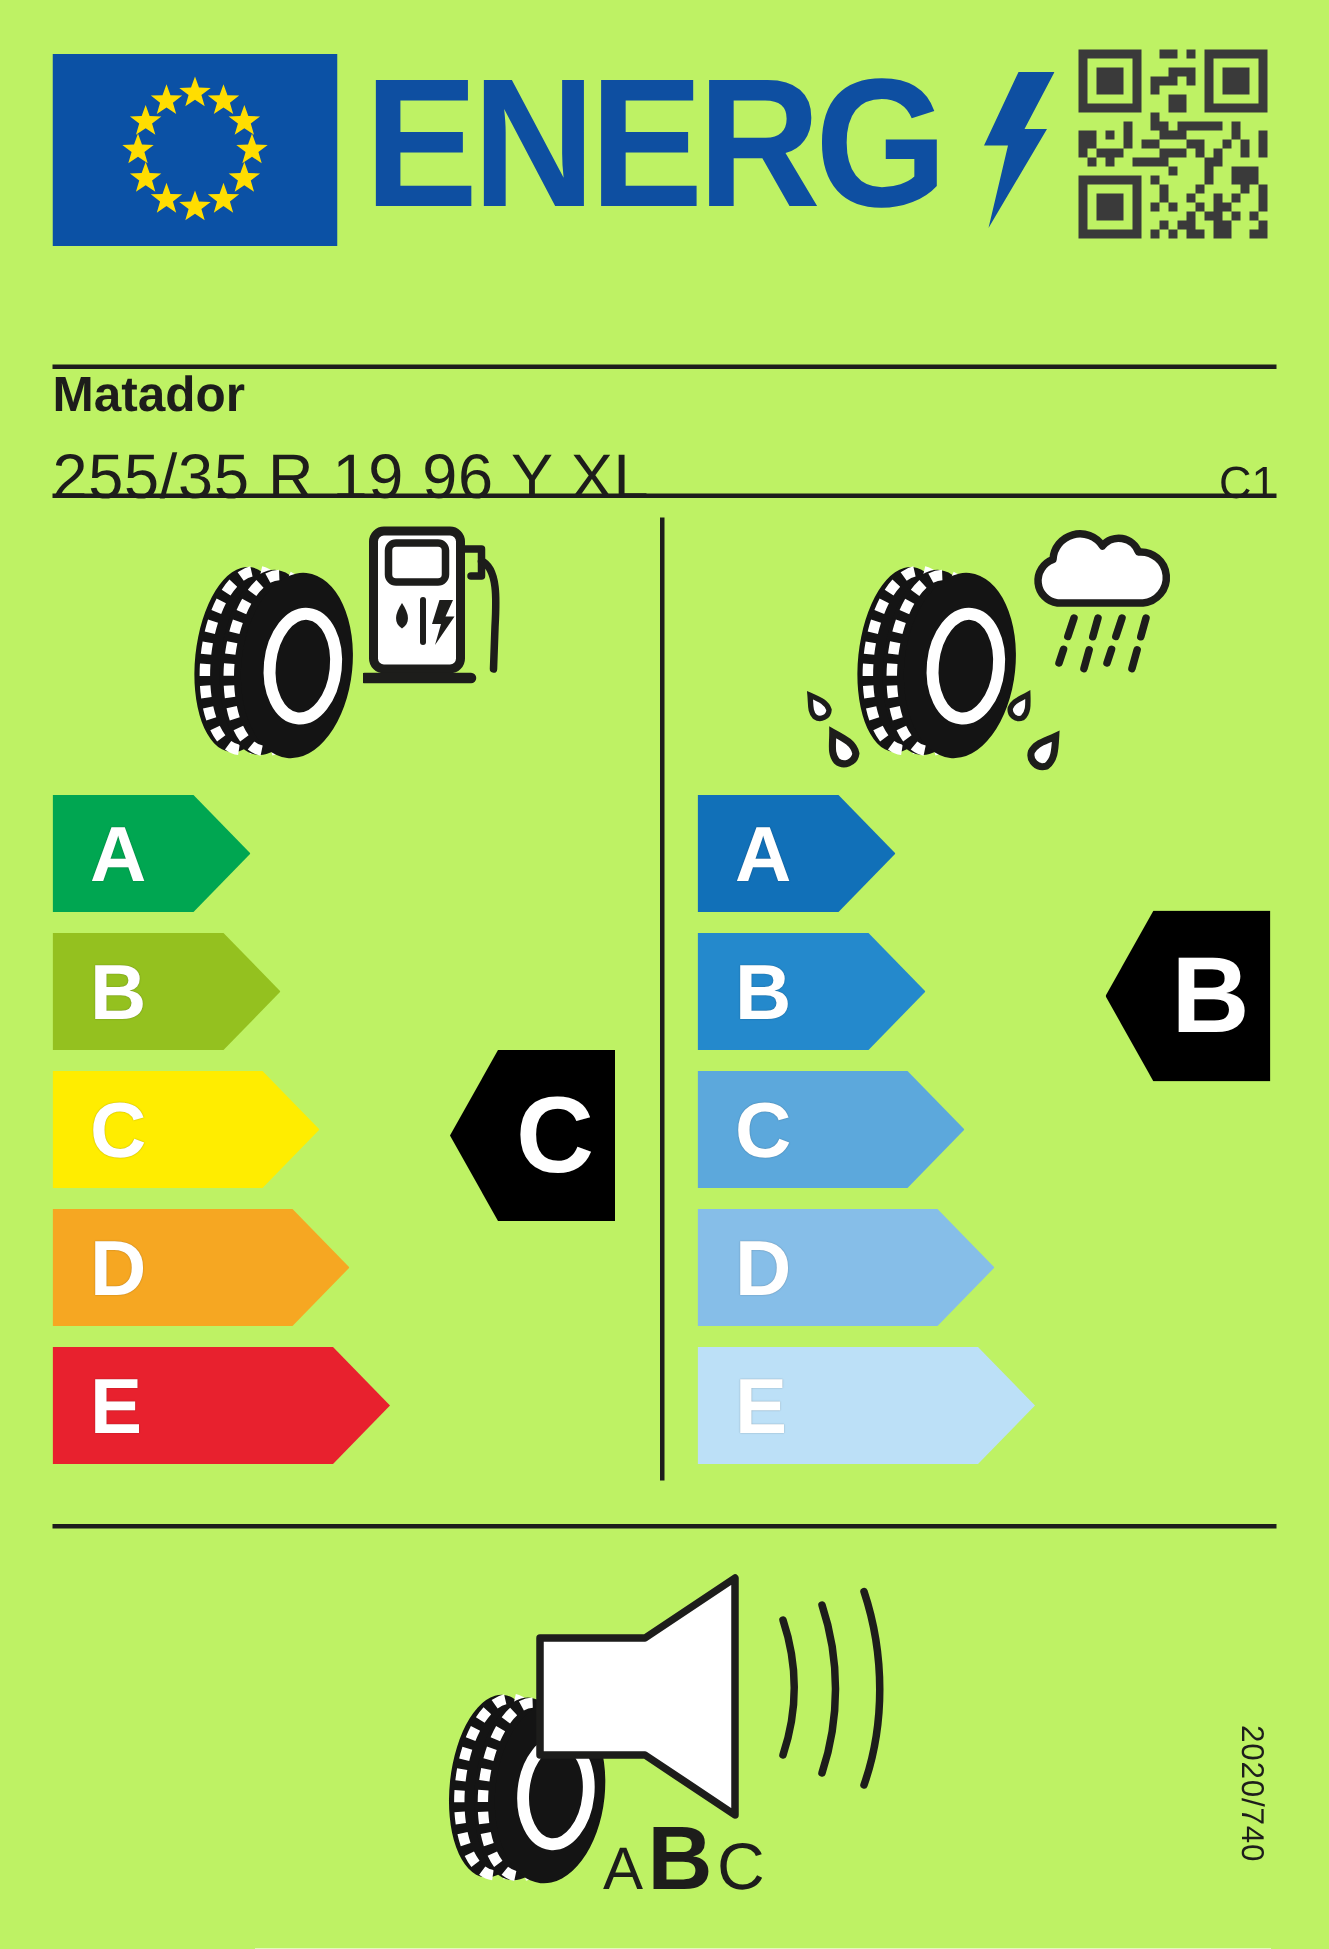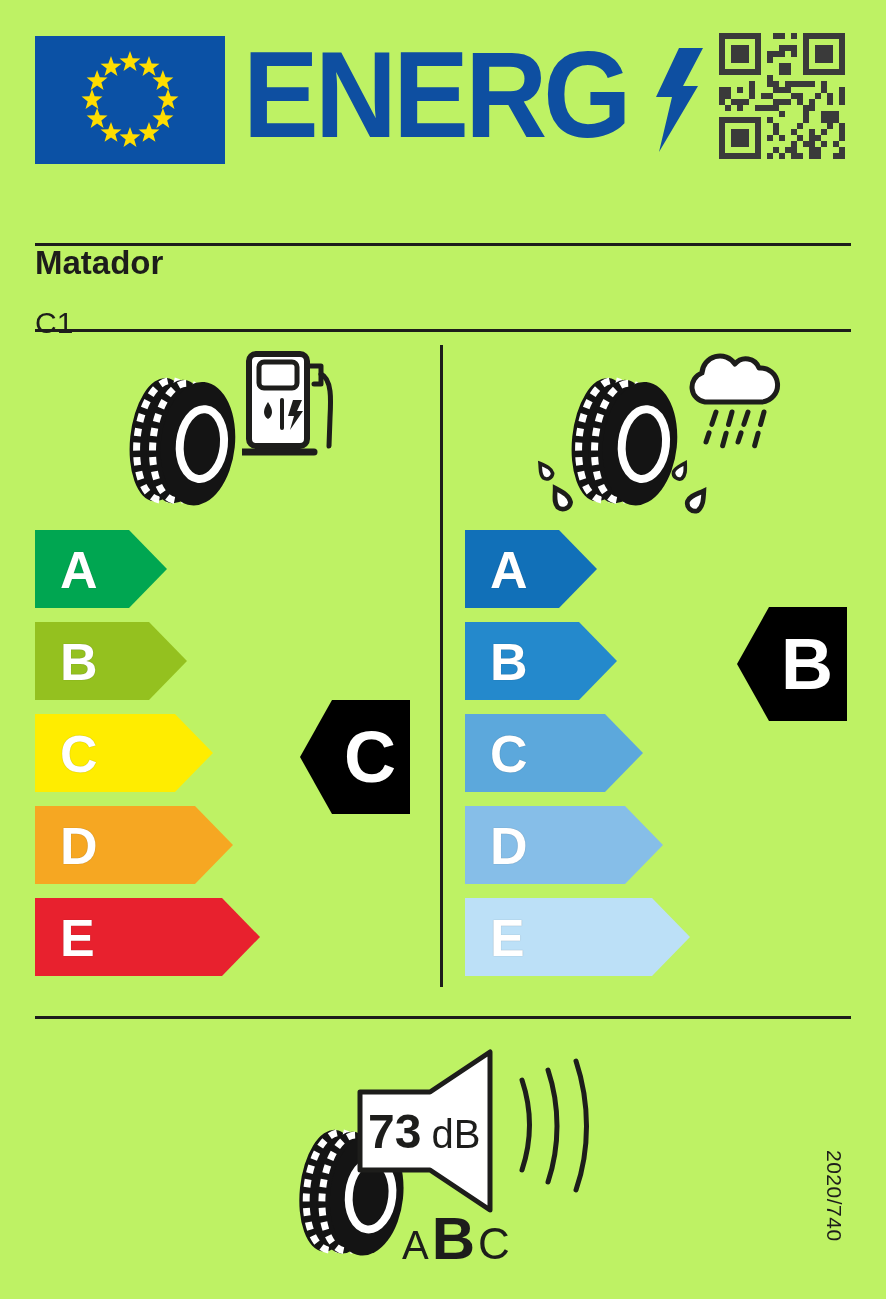--- a/index.html
+++ b/index.html
@@ -117,20 +117,21 @@
     <path id="qr-finders" fill="#3A3A3A" fill-rule="evenodd" d="M2,2h42v42h-42z M8,8h30v30h-30z M14,14h18v18h-18z M86,2h42v42h-42z M92,8h30v30h-30z M98,14h18v18h-18z M2,86h42v42h-42z M8,92h30v30h-30z M14,98h18v18h-18z "></path>
     <path id="qr-mods" fill="#3A3A3A" d="M56,2h6v6h-6zM62,2h6v6h-6zM74,2h6v6h-6zM62,14h6v6h-6zM68,14h6v6h-6zM74,14h6v6h-6zM50,20h6v6h-6zM56,20h6v6h-6zM62,20h6v6h-6zM74,20h6v6h-6zM50,26h6v6h-6zM62,32h6v6h-6zM68,32h6v6h-6zM62,38h6v6h-6zM68,38h6v6h-6zM50,44h6v6h-6zM32,50h6v6h-6zM50,50h6v6h-6zM56,50h6v6h-6zM68,50h6v6h-6zM74,50h6v6h-6zM80,50h6v6h-6zM86,50h6v6h-6zM92,50h6v6h-6zM104,50h6v6h-6zM2,56h6v6h-6zM8,56h6v6h-6zM20,56h6v6h-6zM32,56h6v6h-6zM56,56h6v6h-6zM62,56h6v6h-6zM68,56h6v6h-6zM104,56h6v6h-6zM122,56h6v6h-6zM2,62h6v6h-6zM8,62h6v6h-6zM32,62h6v6h-6zM44,62h6v6h-6zM50,62h6v6h-6zM74,62h6v6h-6zM80,62h6v6h-6zM98,62h6v6h-6zM110,62h6v6h-6zM122,62h6v6h-6zM2,68h6v6h-6zM14,68h6v6h-6zM20,68h6v6h-6zM26,68h6v6h-6zM56,68h6v6h-6zM62,68h6v6h-6zM68,68h6v6h-6zM80,68h6v6h-6zM92,68h6v6h-6zM110,68h6v6h-6zM122,68h6v6h-6zM8,74h6v6h-6zM20,74h6v6h-6zM38,74h6v6h-6zM44,74h6v6h-6zM50,74h6v6h-6zM56,74h6v6h-6zM86,74h6v6h-6zM92,74h6v6h-6zM62,80h6v6h-6zM86,80h6v6h-6zM104,80h6v6h-6zM110,80h6v6h-6zM116,80h6v6h-6zM50,86h6v6h-6zM86,86h6v6h-6zM104,86h6v6h-6zM110,86h6v6h-6zM116,86h6v6h-6zM56,92h6v6h-6zM80,92h6v6h-6zM110,92h6v6h-6zM122,92h6v6h-6zM56,98h6v6h-6zM74,98h6v6h-6zM92,98h6v6h-6zM104,98h6v6h-6zM122,98h6v6h-6zM50,104h6v6h-6zM62,104h6v6h-6zM80,104h6v6h-6zM92,104h6v6h-6zM98,104h6v6h-6zM122,104h6v6h-6zM74,110h6v6h-6zM86,110h6v6h-6zM92,110h6v6h-6zM104,110h6v6h-6zM116,110h6v6h-6zM56,116h6v6h-6zM68,116h6v6h-6zM74,116h6v6h-6zM92,116h6v6h-6zM98,116h6v6h-6zM122,116h6v6h-6zM50,122h6v6h-6zM62,122h6v6h-6zM74,122h6v6h-6zM80,122h6v6h-6zM92,122h6v6h-6zM98,122h6v6h-6zM116,122h6v6h-6zM122,122h6v6h-6z"></path>
   </svg>
 
   <div id="brand-row" class="abs row">
     <span id="brand">Matador</span>
   </div>
   <div id="line1" class="abs hline"></div>
 
   <div id="size-row" class="abs row">
+    <span id="tire-size">255/35 R 19 96 Y XL</span>
     <span id="tire-class">C1</span>
   </div>
   <div id="line2" class="abs hline"></div>
 
   <svg id="fuel-tire" class="abs" width="112" height="144">
       <use href="#tire"></use>
     </svg>
 
   <svg id="pump" class="abs" width="92" height="110" viewBox="0 0 92 110">
     <g stroke="#1d1d1b" fill="none" stroke-linecap="round" stroke-linejoin="round">
@@ -216,24 +217,20 @@
   <div id="line3" class="abs hline"></div>
 
   <svg id="noise-tire" class="abs" width="112" height="142">
       <use href="#tire"></use>
     </svg>
 
   <svg id="speaker" class="abs" width="140" height="170" viewBox="0 0 140 170">
     <path d="M4,46 H74 L134,6 V164 L74,124 H4 Z" fill="#fff" stroke="#1d1d1b" stroke-width="5" stroke-linejoin="round"></path>
   </svg>
 
-  <div id="noise-value-box" class="abs">
-    <span id="noise-value">73</span>
-    <span id="noise-unit">dB</span>
-  </div>
 
   <svg id="sound-waves" class="abs" width="80" height="136" viewBox="0 0 80 136">
     <g fill="none" stroke="#1d1d1b" stroke-width="5" stroke-linecap="round">
       <path d="M10,22 C20,52 20,82 10,112"></path>
       <path d="M36,12 C48,48 48,88 36,124"></path>
       <path d="M64,3 C78,45 78,92 64,132"></path>
     </g>
   </svg>
 
   <div id="noise-classes" class="abs">

